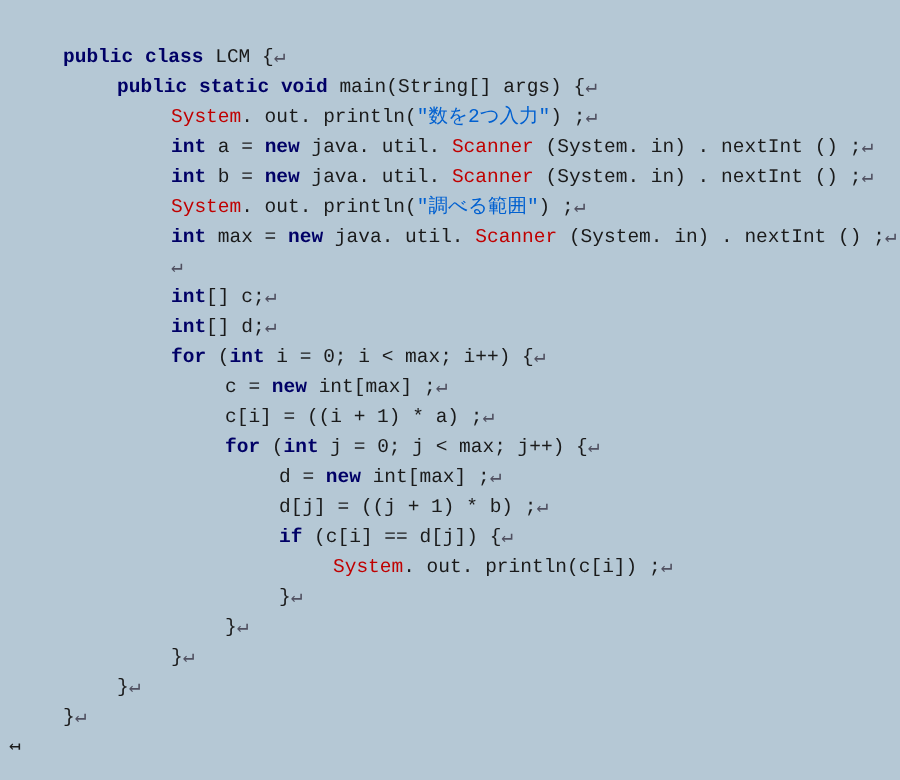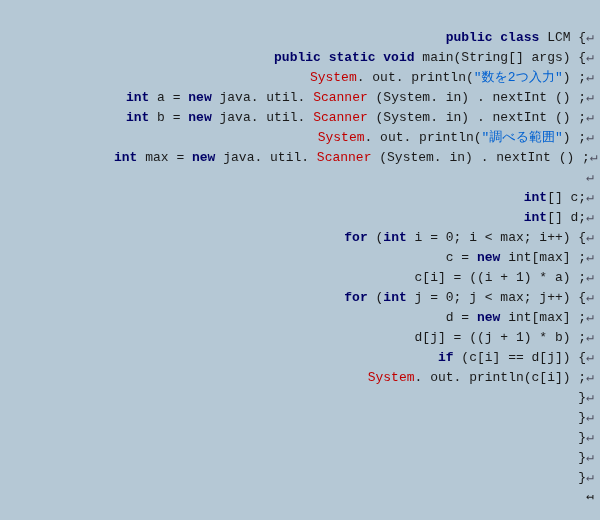--- a/index.html
+++ b/index.html
@@ -10,21 +10,20 @@
     background: #b5c8d5;
     font-family: "Courier New", monospace;
     font-size: 13px;
     line-height: 20px;
     overflow: hidden;
   }
   .code {
     padding: 8px 6px;
     white-space: pre;
     color: #1a1a1a;
-    text-align: right;
   }
   .kw { color: #000066; font-weight: bold; }
   .type { color: #000066; font-weight: bold; }
   .cls { color: #c00000; }
   .str { color: #0060d0; }
   .id { color: #1a1a1a; }
   .arrow { color: #505060; }
   .indent { display: inline-block; }
   .i1 { width: 36px; } .i2 { width: 72px; } .i3 { width: 108px; }
   .i4 { width: 144px; } .i5 { width: 180px; } .i6 { width: 216px; }

